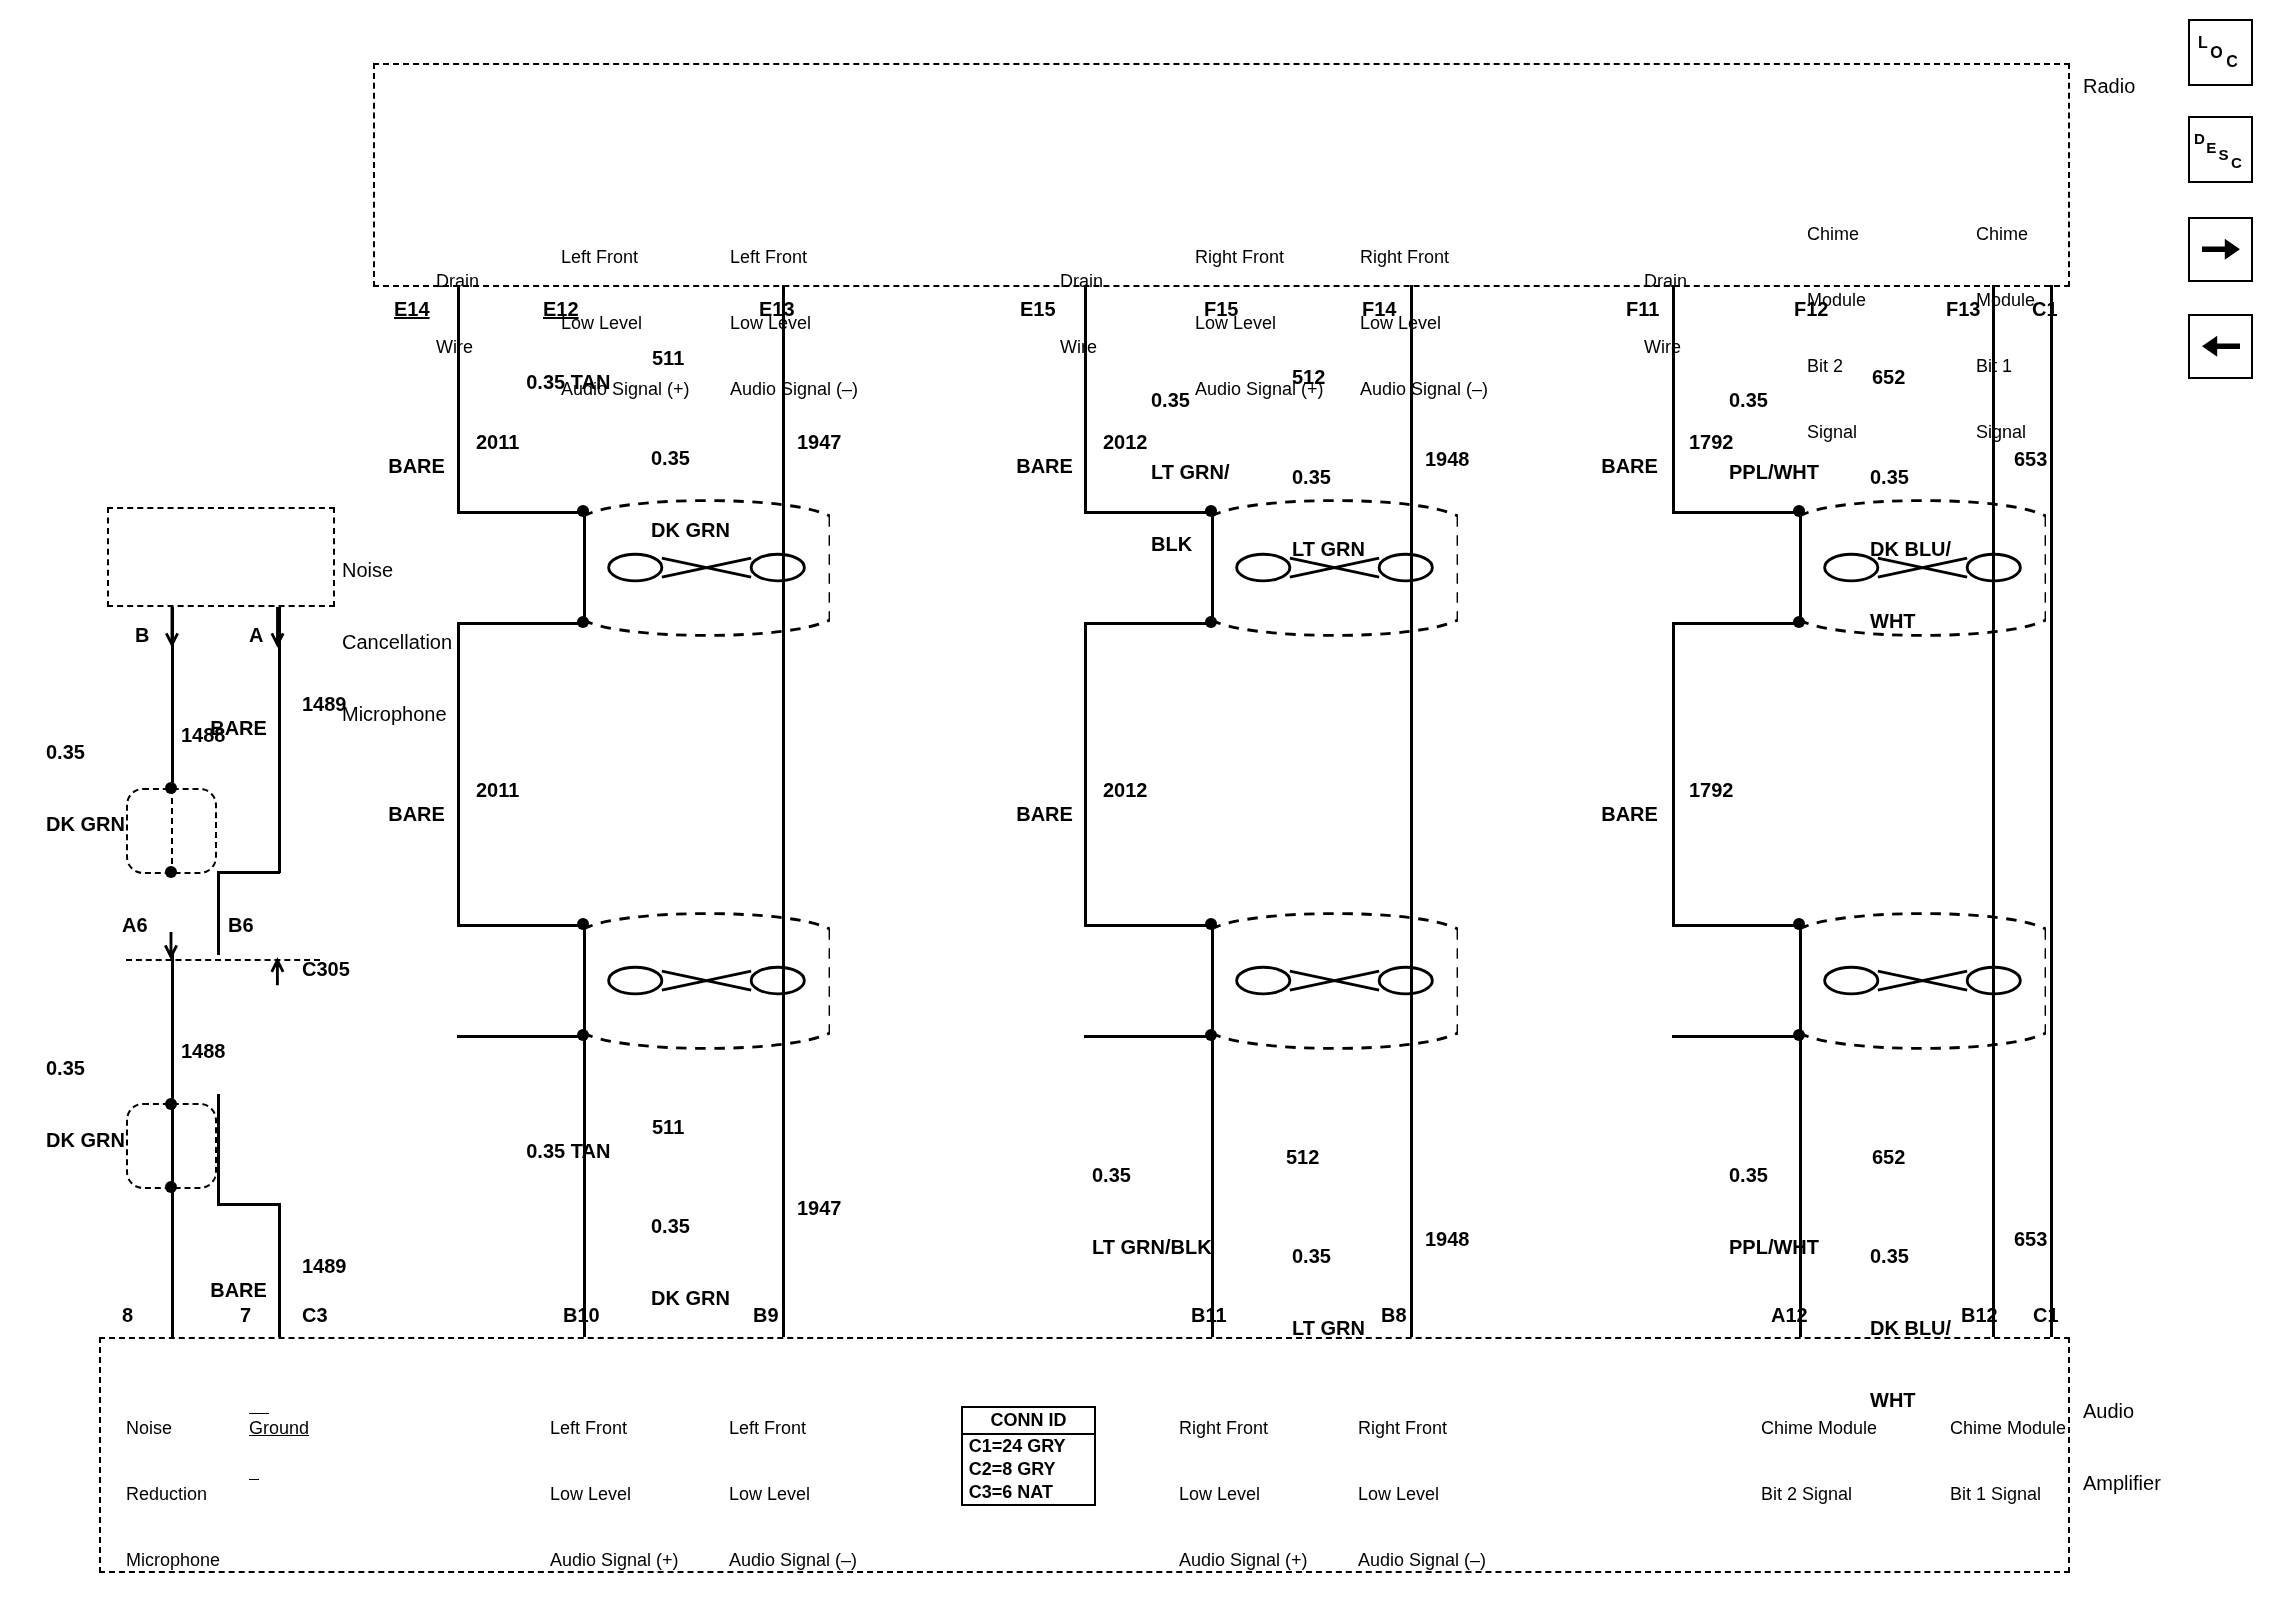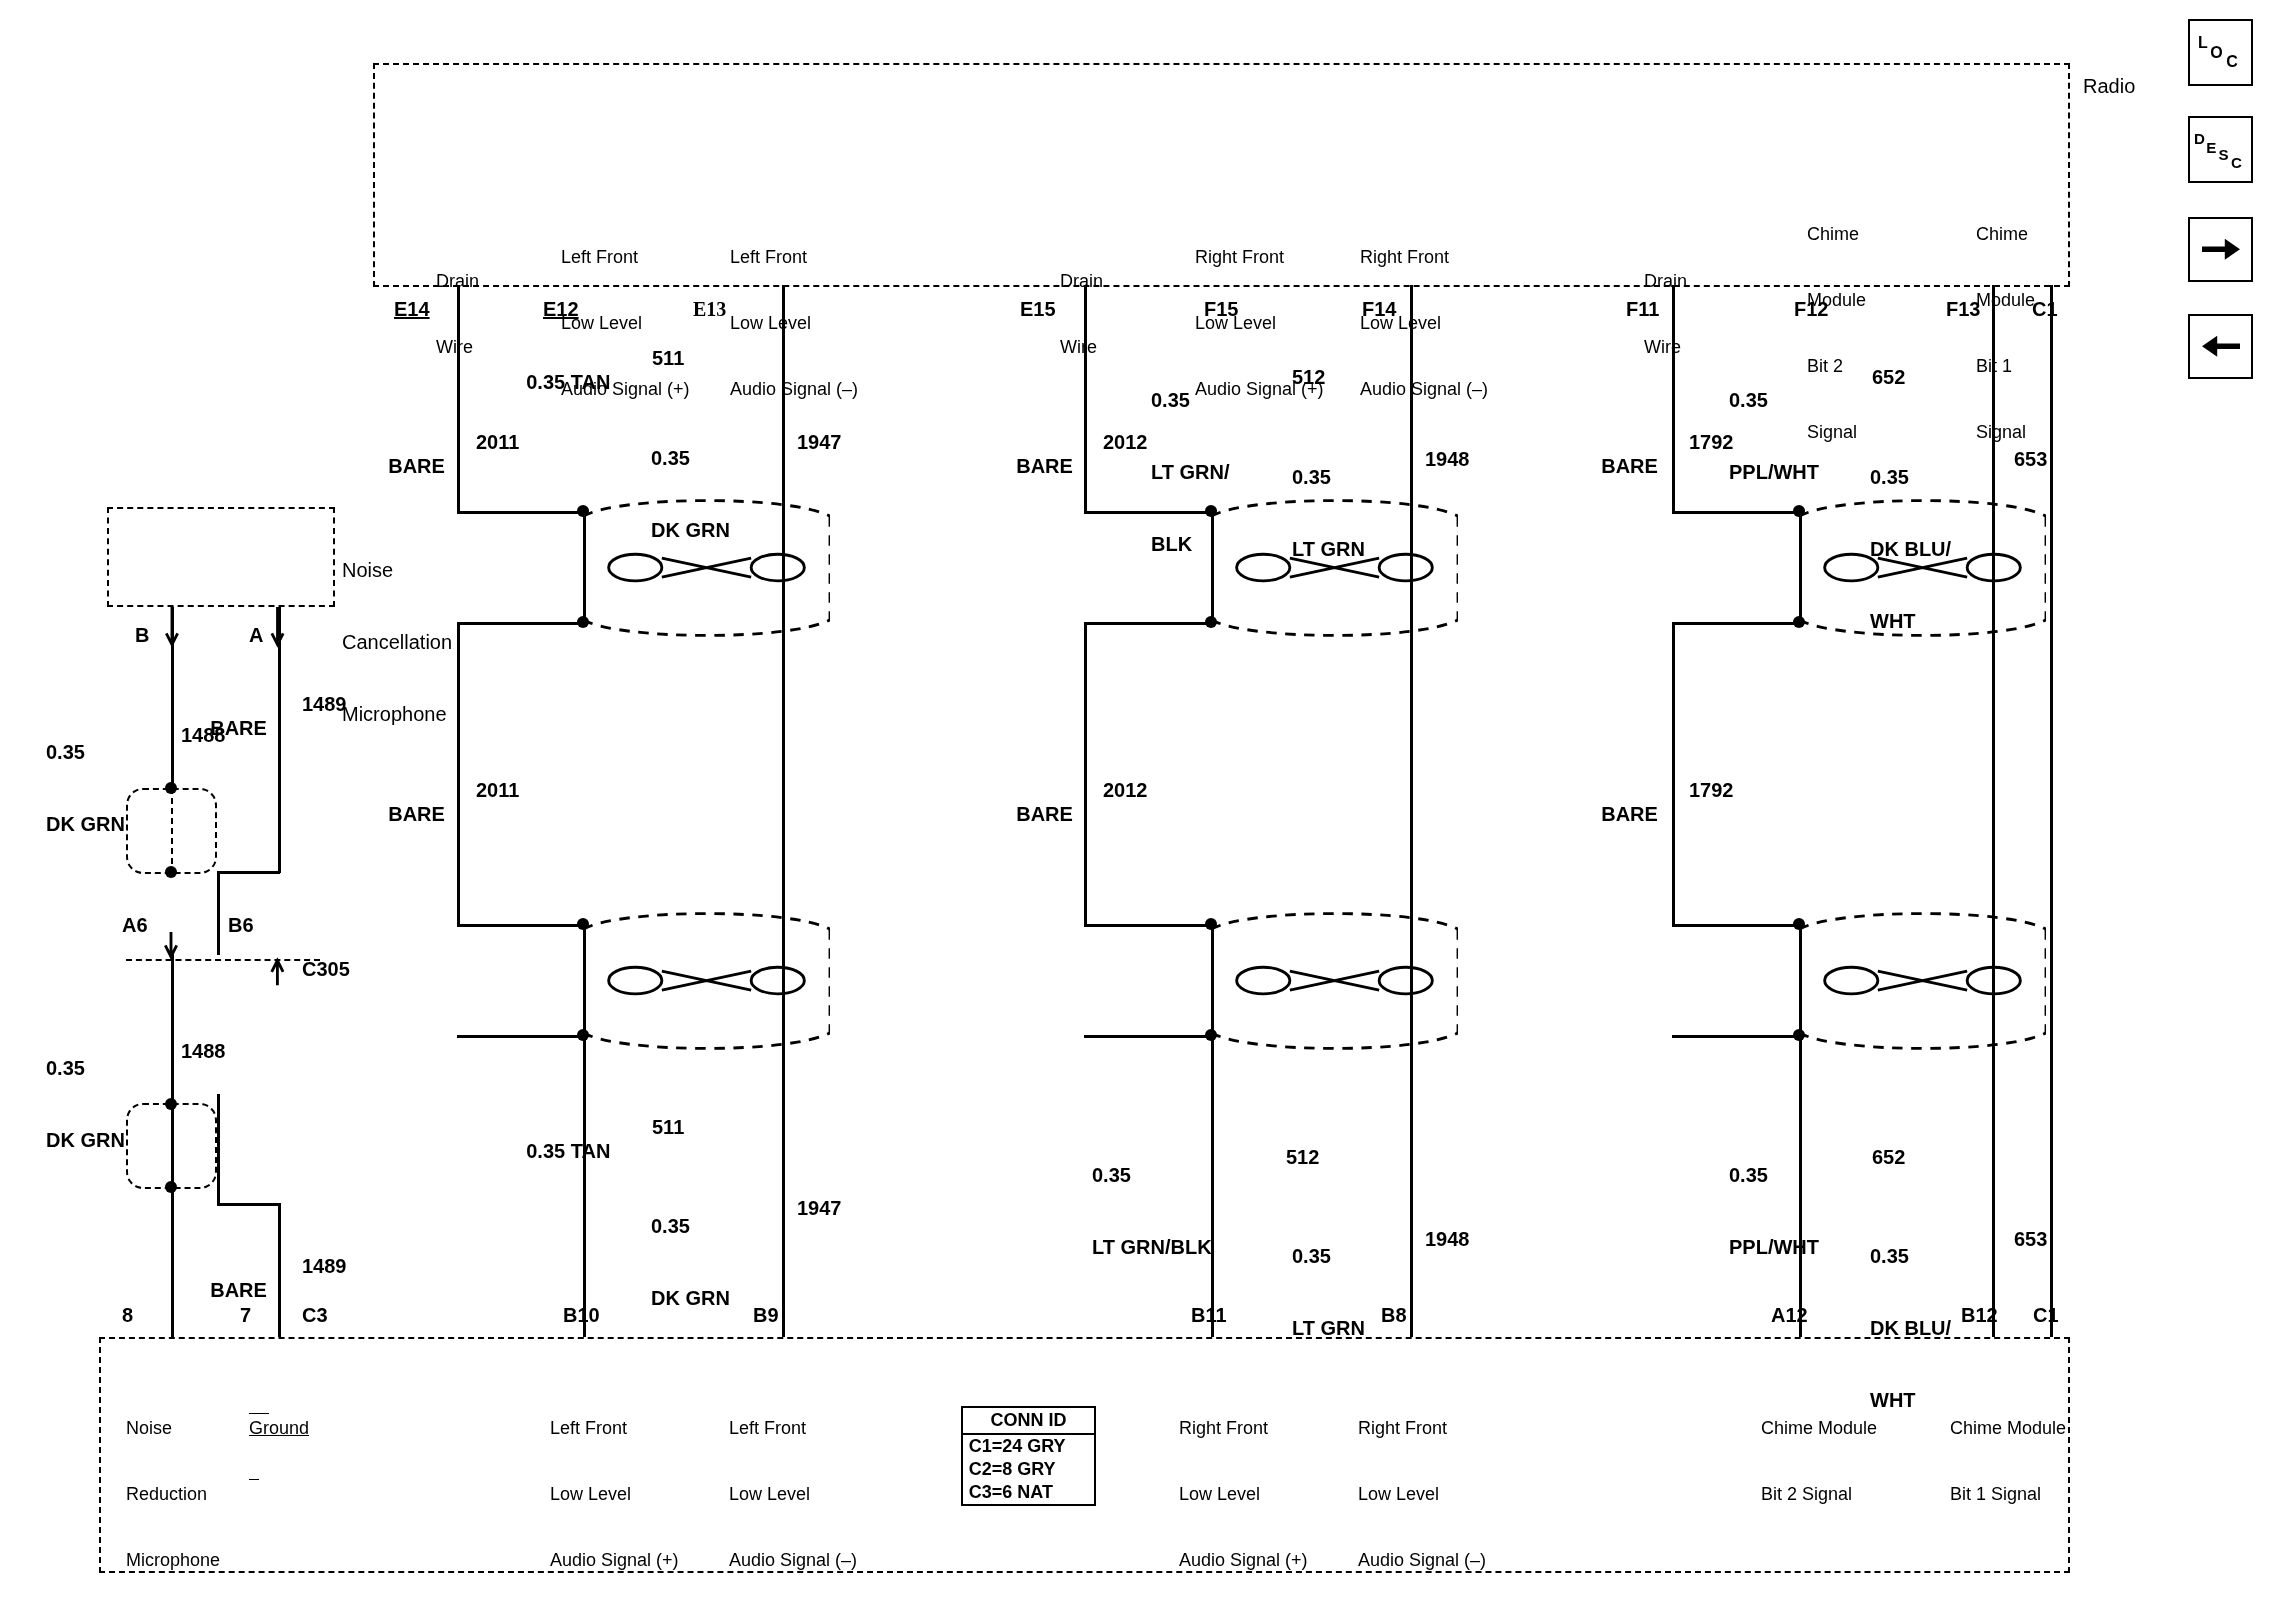--- a/index.html
+++ b/index.html
@@ -75,21 +75,21 @@
   </div>
   <div class="abs txt sm" style="left:1976px;top:179px;">
     <div>Chime</div>
     <div>Module</div>
     <div>Bit 1</div>
     <div>Signal</div>
   </div>
 
   <div class="abs txt b" style="left:394px;top:297px;text-decoration:underline;">E14</div>
   <div class="abs txt b" style="left:543px;top:297px;text-decoration:underline;">E12</div>
-  <div class="abs txt b" style="left:693px;top:297px;font-family:Liberation Serif, serif;">E13</div>
+  <div class="abs txt b" style="left:759px;top:297px;">E13</div>
   <div class="abs txt b" style="left:1020px;top:297px;">E15</div>
   <div class="abs txt b" style="left:1204px;top:297px;">F15</div>
   <div class="abs txt b" style="left:1362px;top:297px;">F14</div>
   <div class="abs txt b" style="left:1626px;top:297px;">F11</div>
   <div class="abs txt b" style="left:1794px;top:297px;text-align:right;">F12</div>
   <div class="abs txt b" style="left:1946px;top:297px;">F13</div>
   <div class="abs txt b" style="left:2032px;top:297px;">C1</div>
 
   <div class="vw" style="left:457px;top:285px;height:228px;"></div>
   <div class="hw" style="left:457px;top:511px;width:128px;"></div>
@@ -366,20 +366,24 @@
     <div>DK GRN</div>
   </div>
   <div class="abs txt b" style="left:181px;top:1039px;">1488</div>
 
   <div class="abs txt b" style="left:188px;top:1254px;">
     <span>BARE</span>
   </div>
   <div class="abs txt b" style="left:302px;top:1254px;">1489</div>
 
   <div class="dbox" style="left:99px;top:1337px;width:1971px;height:236px;"></div>
+  <div class="abs txt" style="left:2083px;top:1351px;">
+    <div>Audio</div>
+    <div>Amplifier</div>
+  </div>
 
   <div class="abs txt b" style="left:122px;top:1303px;">8</div>
   <div class="abs txt b" style="left:240px;top:1303px;">7</div>
   <div class="abs txt b" style="left:302px;top:1303px;">C3</div>
   <div class="abs txt b" style="left:563px;top:1303px;">B10</div>
   <div class="abs txt b" style="left:753px;top:1303px;">B9</div>
   <div class="abs txt b" style="left:1191px;top:1303px;">B11</div>
   <div class="abs txt b" style="left:1381px;top:1303px;">B8</div>
   <div class="abs txt b" style="left:1771px;top:1303px;">A12</div>
   <div class="abs txt b" style="left:1961px;top:1303px;">B12</div>

